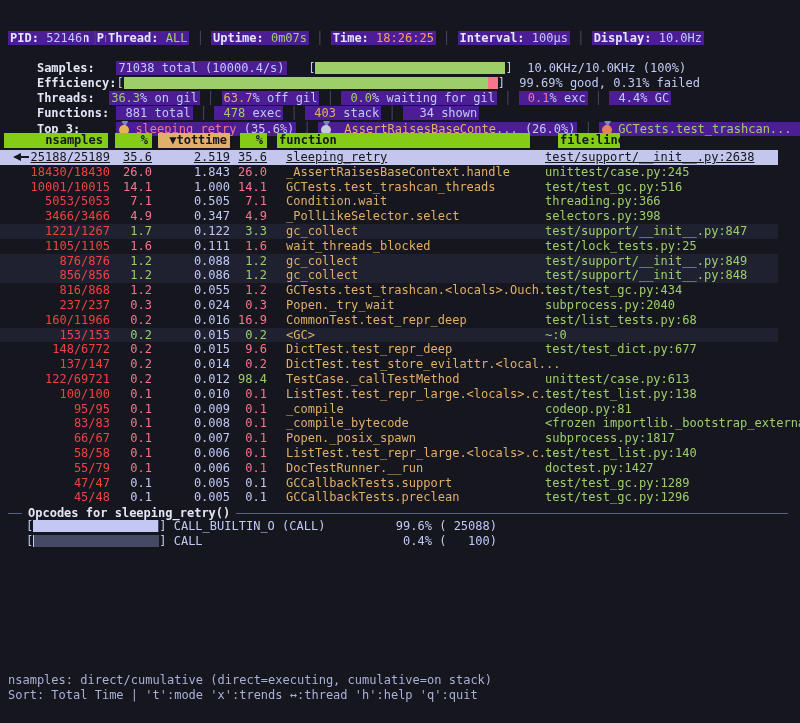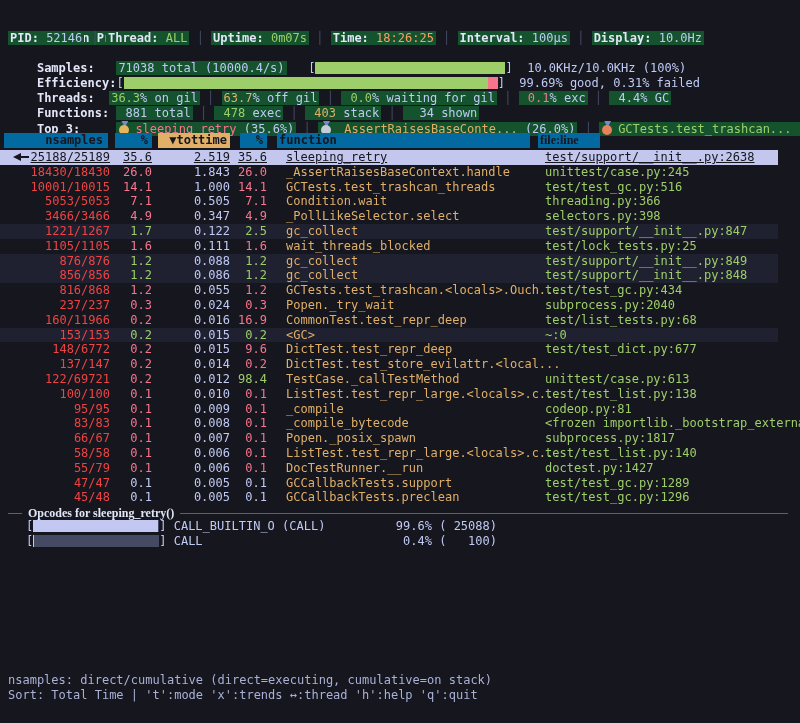--- a/index.html
+++ b/index.html
@@ -2,67 +2,67 @@
 <html><head>
 <meta charset="utf-8">
 <title>Tachyon Profiler</title>
 <style>
   html,body{margin:0;padding:0;background:#0e0e15;}
   .screen{position:relative;width:800px;height:723px;background:#16161e;
     font-family:"DejaVu Sans Mono",monospace;font-size:12px;line-height:15px;
     color:#c0caf5;overflow:hidden;}
   .line{position:absolute;left:8px;right:4px;height:15px;white-space:pre;}
   .bold{font-weight:bold;color:#e2e6f8;}
-  .chip{background:#14532d;padding:0 2px;white-space:pre;margin-top:32px;}
+  .chip{background:#4c1d95;padding:0 2px;white-space:pre;margin-top:32px;}
   .sep{color:#464c68;white-space:pre;}
   .v-green{color:#9ece6a}.v-yellow{color:#e0af68}.v-orange{color:#ff9e64}
   .v-red{color:#f7768e}.v-lav{color:#c0caf5}
   
   .track{display:inline-block;vertical-align:-2px;height:12px;background:#3b4261;overflow:hidden;white-space:nowrap;font-size:0;}
   .fill{display:inline-block;height:100%;background:#9ece6a;}
   .fill-fail{display:inline-block;height:100%;background:#f7768e;}
   .fill-op{display:inline-block;height:100%;background:#c3c8f2;}
   .op-track{display:inline-block;vertical-align:-2px;height:12px;width:126px;background:#454a63;overflow:hidden;font-size:0;}
   
   .medal{display:inline-block;position:relative;width:11px;height:14px;margin:0 5px 0 1px;vertical-align:-2px;}
   .medal::before{content:"";position:absolute;top:0;left:2px;width:7px;height:6px;background:#7a88c7;
     clip-path:polygon(0 0,100% 0,50% 100%);}
   .medal::after{content:"";position:absolute;bottom:0;left:0;width:10px;height:10px;border-radius:50%;}
   .medal.gold::after{background:#e5b55a}
   .medal.silver::after{background:#c6cbd9}
   .medal.bronze::after{background:#e8825a}
   
   .thead{position:absolute;left:0;right:0;top:133px;height:15px;}
-  .thead span{position:absolute;top:0;height:15px;background:#0369a1;color:#15161e;
+  .thead span{position:absolute;top:0;height:15px;background:#84cc16;color:#15161e;
     font-weight:bold;box-sizing:border-box;white-space:pre;}
   .hd-ns{left:4px;width:104px;text-align:right;padding-right:5px;}
   .hd-p1{left:115px;width:37px;text-align:right;padding-right:4px;}
   .hd-tt{left:158px;width:72px;text-align:right;padding-right:3px;background:#e0af68!important;}
   .hd-p2{left:240px;width:27px;text-align:right;padding-right:4px;}
   .hd-fn{left:277px;width:253px;padding-left:2px;}
-  .hd-fl{left:538px;width:62px;padding-left:2px;font-family:Liberation Serif, serif;}
+  .hd-fl{left:558px;width:62px;padding-left:2px;}
   
   .rows{position:absolute;left:0;right:0;top:150px;}
   .trow{position:relative;height:14.8px;line-height:14.8px;}
   .trow .cell{position:absolute;top:0;white-space:pre;}
   .c-ns{right:690px;color:#ef4444;}
   .c-p1{right:648px;}
   .c-tt{right:570px;color:#c0caf5;}
   .c-p2{right:533px;}
   .c-fn{left:286px;}
   .c-fl{left:545px;}
   .trow.gc::before{content:"";position:absolute;left:0;top:0;width:778px;height:100%;background:#1f2130;}
   .trow.selected::before{content:"";position:absolute;left:0;top:0;width:778px;height:100%;background:#c3c7ee;}
   .trow.selected .cell{color:#15161e!important;text-decoration:underline;}
   .sel-marker{position:absolute;left:5px;top:0;width:24px;height:100%;}
   .sel-marker::before{content:"";position:absolute;left:8px;top:3px;width:0;height:0;
     border-top:4px solid transparent;border-bottom:4px solid transparent;border-right:8px solid #14151f;}
   .sel-marker::after{content:"";position:absolute;left:15px;top:6px;width:9px;height:2px;background:#14151f;}
   
-  .opsep{position:absolute;left:8px;right:12px;top:506px;height:15px;display:flex;align-items:center;font-family:Liberation Serif, serif;}
+  .opsep{position:absolute;left:8px;right:12px;top:506px;height:15px;display:flex;align-items:center;}
   .opsep .dash{height:1px;background:#565f89;}
   .opsep .dash.l{width:14px;}
   .opsep .dash.r{flex:1;}
   .opsep .optitle{padding:0 6px;white-space:pre;}
   .oprows{position:absolute;left:0;right:12px;top:519px;}
   .oprow{position:relative;height:15.4px;line-height:15.4px;white-space:pre;padding-left:26px;color:#c0caf5;}
   .op-stat{position:absolute;left:356px;top:0;width:141px;text-align:right;white-space:pre;}
   .footer{color:#a9b1d6;}
 </style>
 </head>
@@ -144,21 +144,21 @@
         <span class="cell c-p1 v-red">4.9</span>
         <span class="cell c-tt">0.347</span>
         <span class="cell c-p2 v-red">4.9</span>
         <span class="cell c-fn v-yellow">_PollLikeSelector.select</span>
         <span class="cell c-fl v-green">selectors.py:398</span>
       </div>
       <div class="trow gc">
         <span class="cell c-ns v-green">1221/1267</span>
         <span class="cell c-p1 v-green">1.7</span>
         <span class="cell c-tt">0.122</span>
-        <span class="cell c-p2 v-green">2.5</span>
+        <span class="cell c-p2 v-green">3.3</span>
         <span class="cell c-fn v-yellow">gc_collect</span>
         <span class="cell c-fl v-green">test/support/__init__.py:847</span>
       </div>
       <div class="trow">
         <span class="cell c-ns ">1105/1105</span>
         <span class="cell c-p1 v-red">1.6</span>
         <span class="cell c-tt">0.111</span>
         <span class="cell c-p2 v-red">1.6</span>
         <span class="cell c-fn v-yellow">wait_threads_blocked</span>
         <span class="cell c-fl v-green">test/lock_tests.py:25</span>

